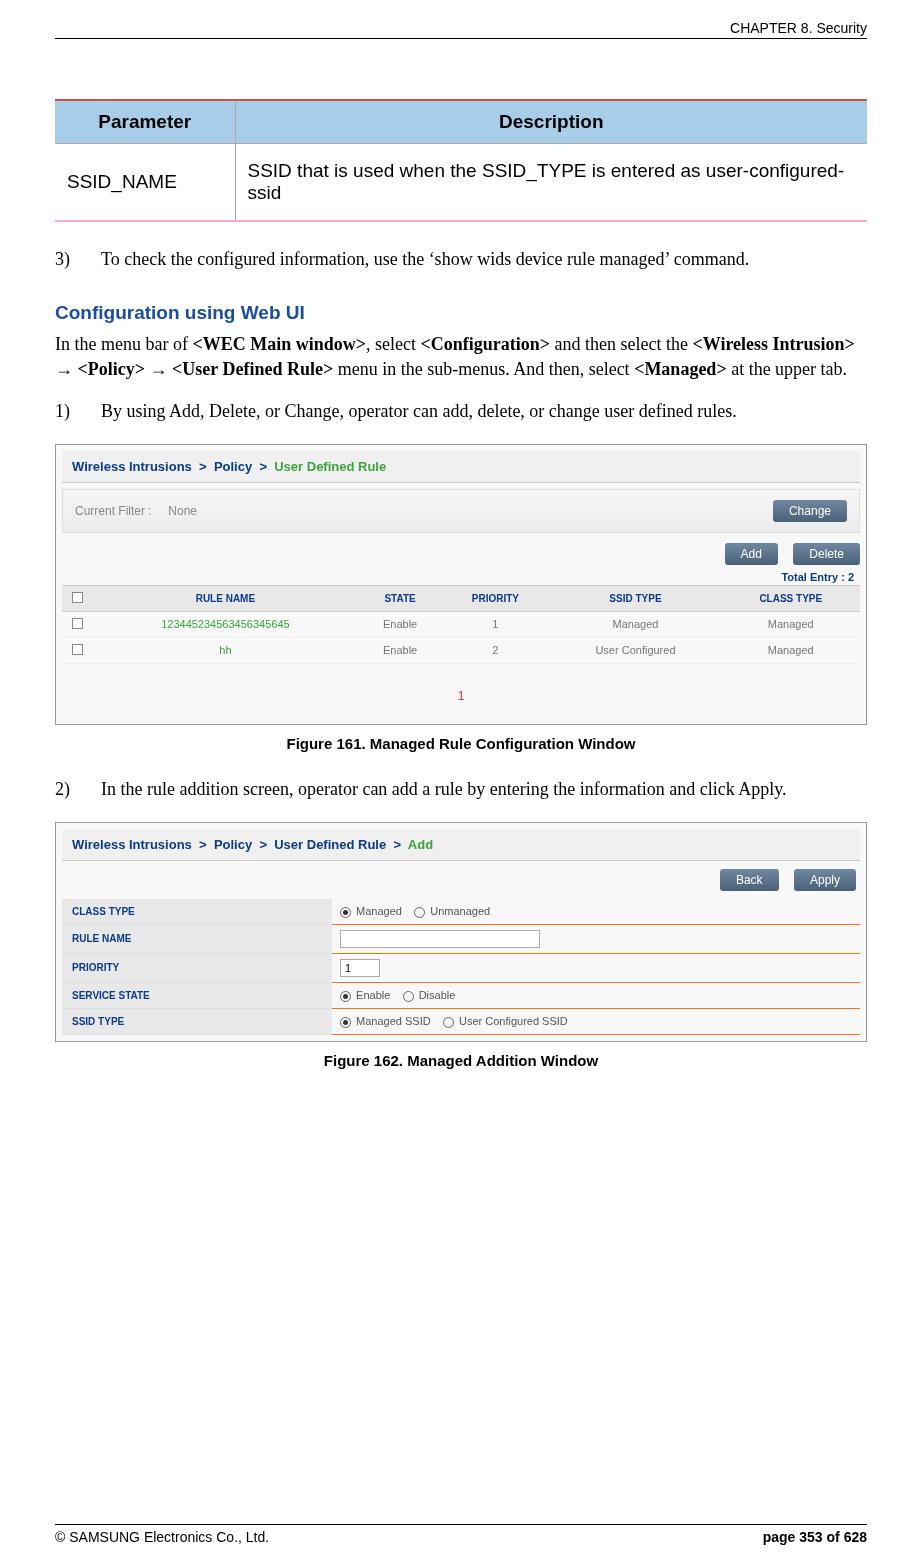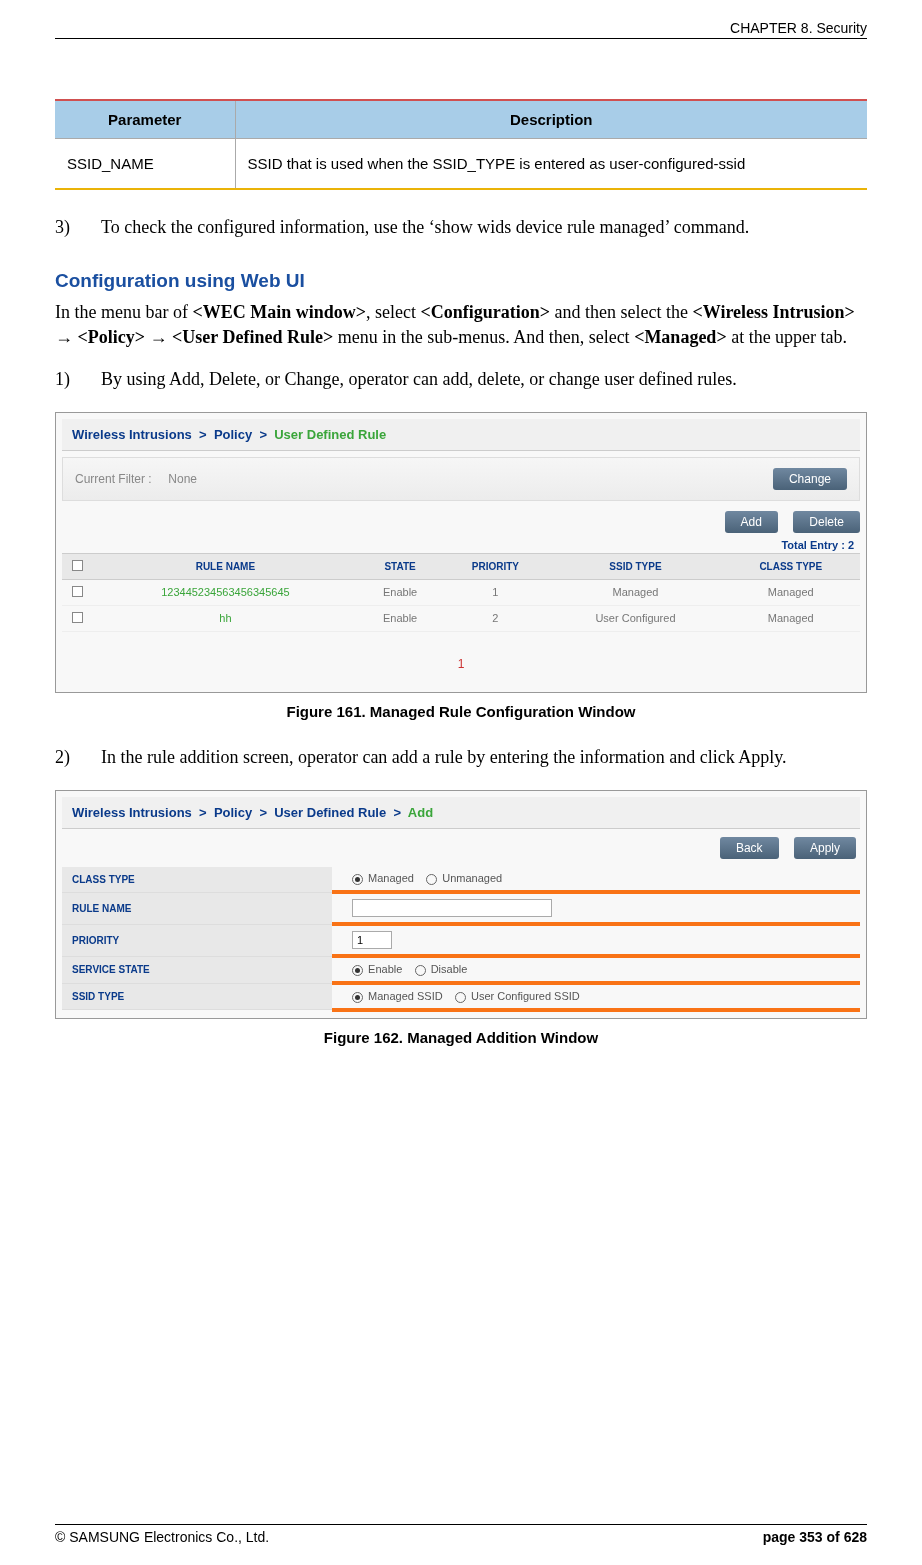--- a/index.html
+++ b/index.html
@@ -21,23 +21,23 @@
       font-weight: normal;
       font-size: 14px;
       border-bottom: 1px solid #000;
       padding-bottom: 2px;
       margin-bottom: 60px;
     }
     .param-table {
       width: 100%;
       border-collapse: collapse;
       font-family: Arial, sans-serif;
-      font-size: 15px;
+      font-size: 19px;
       border-top: 2px solid #d05050;
-      border-bottom: 2px solid #eab308;
+      border-bottom: 2px solid #f9a8d4;
       margin-bottom: 25px;
     }
     .param-table th {
       background: #a8cde8;
       padding: 10px 12px;
       font-weight: bold;
       text-align: center;
       border-bottom: 1px solid #aaa;
     }
     .param-table th:first-child {
@@ -169,23 +169,23 @@
     .ss-form-table th {
       background: #e8e8e8;
       color: #0a3a8a;
       text-align: left;
       padding: 7px 10px;
       width: 270px;
       font-size: 10px;
       border-bottom: 1px solid #ddd;
     }
     .ss-form-table td {
-      padding: 5px 20px;
+      padding: 5px 8px;
       color: #555;
-      border-bottom: 4px solid #f97316;
+      border-bottom: 1px solid #f97316;
     }
     .ss-form-table input[type="text"] {
       border: 1px solid #aaa;
       padding: 2px 4px;
       font-size: 11px;
     }
     .radio-dot {
       display: inline-block;
       width: 11px; height: 11px;
       border: 1px solid #666;

